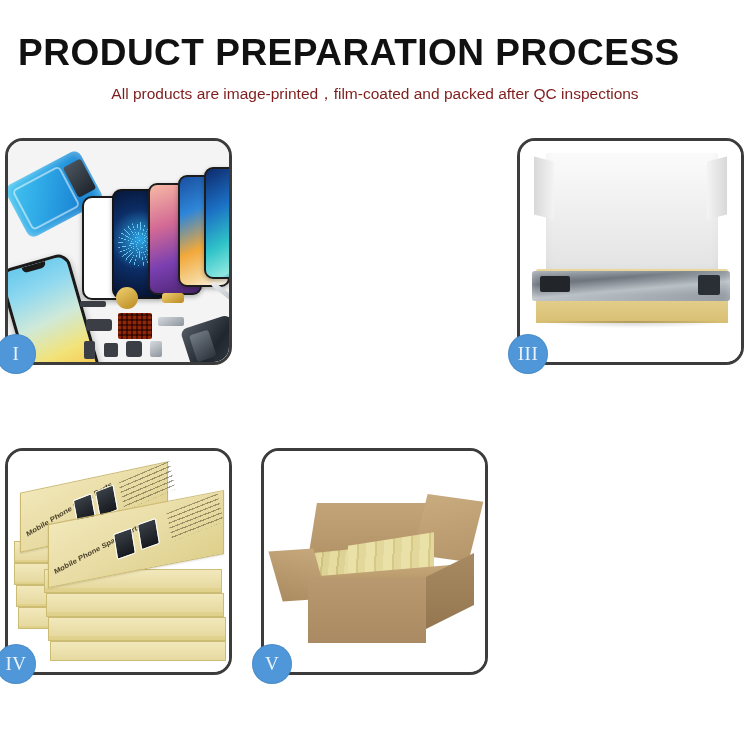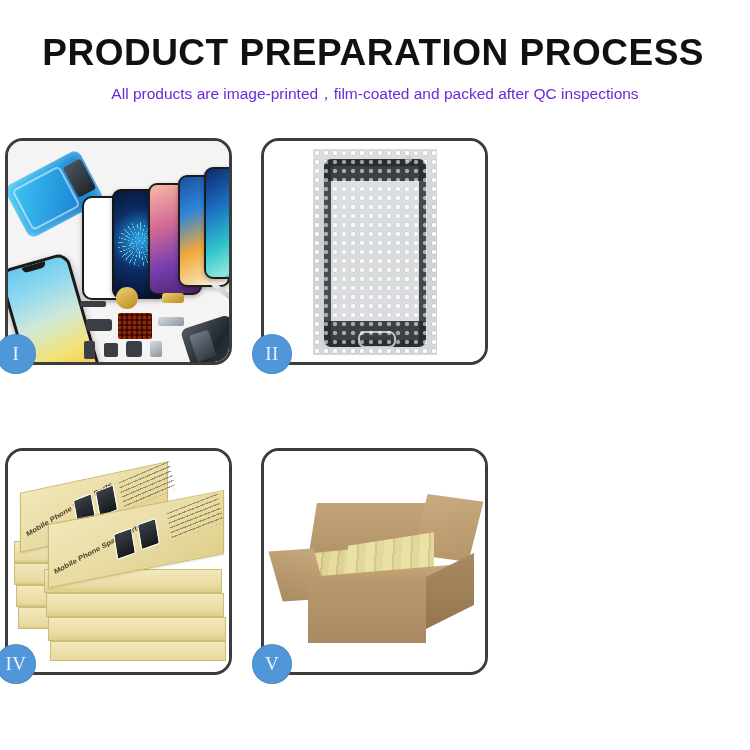--- a/index.html
+++ b/index.html
@@ -5,29 +5,29 @@
   html,body{margin:0;padding:0;}
   body{
     width:750px;height:750px;background:#ffffff;
     font-family:"Liberation Sans", sans-serif;
     overflow:hidden;position:relative;
   }
   #page{position:relative;width:750px;height:750px;}
 
   
   .title{
-    position:absolute;top:32px;left:12px;width:692px;text-align:right;
+    position:absolute;top:32px;left:18px;width:692px;text-align:left;
     font-family:"Liberation Sans", sans-serif;
     font-size:37px;font-weight:bold;color:#111;letter-spacing:0.5px;
     white-space:nowrap;
   }
   .subtitle{
     position:absolute;top:84px;left:0;width:750px;text-align:center;
     font-family:"Liberation Sans", sans-serif;
-    font-size:15.5px;font-weight:normal;color:#6d28d9;white-space:nowrap;
+    font-size:15.5px;font-weight:normal;color:#7f1d1d;white-space:nowrap;
   }
 
   
   .grid{position:absolute;left:5px;top:138px;width:740px;height:540px;}
   .panel{
     position:absolute;width:227px;height:227px;
     border:3px solid #3c3c3c;border-radius:18px;
     background:#ffffff;box-sizing:border-box;overflow:visible;
   }
   .panel .inner{
@@ -362,37 +362,38 @@
           <div class="pt" style="left:24px;top:56px;width:14px;height:14px;border-radius:2px;"></div>
           <div class="pt" style="left:46px;top:54px;width:16px;height:16px;border-radius:3px;"></div>
           <div class="pt silver" style="left:70px;top:54px;width:12px;height:16px;border-radius:2px;"></div>
           <div class="backplate"></div>
           <div class="stylus"></div>
         </div>
       </div>
       <div class="badge">I</div>
     </div>
 
-    <div class="panel p2">
+
+    <div class="panel p3">
       <div class="inner">
-        <div class="bubble-sheet">
-          <div class="glass">
-            <div class="topbar">
-              <div class="cam"></div>
-            </div>
-            <div class="botbar">
-              <div class="home"></div>
-            </div>
-          </div>
-          <div class="bub-overlay"></div>
-        </div>
+        <div class="lid-back"></div>
+        <div class="lid-flapL"></div>
+        <div class="lid-flapR"></div>
+        <div class="tray">
+          <div class="innerwall"></div>
+          <div class="front"></div>
+        </div>
+        <div class="phone-in-tray">
+          <div class="blk1"></div>
+          <div class="blk2"></div>
+        </div>
+        <div class="tray-shadow"></div>
       </div>
-      <div class="badge">II</div>
+      <div class="badge">III</div>
     </div>
-
 
     <div class="panel p4">
       <div class="inner">
         <div class="stack">
 
           <div class="sbox" style="left:0px;  top:68px; width:118px;height:20px;">
               <div class="top"></div>
             </div>
           <div class="sbox" style="left:0px;  top:90px; width:118px;height:20px;">
               <div class="top"></div>

